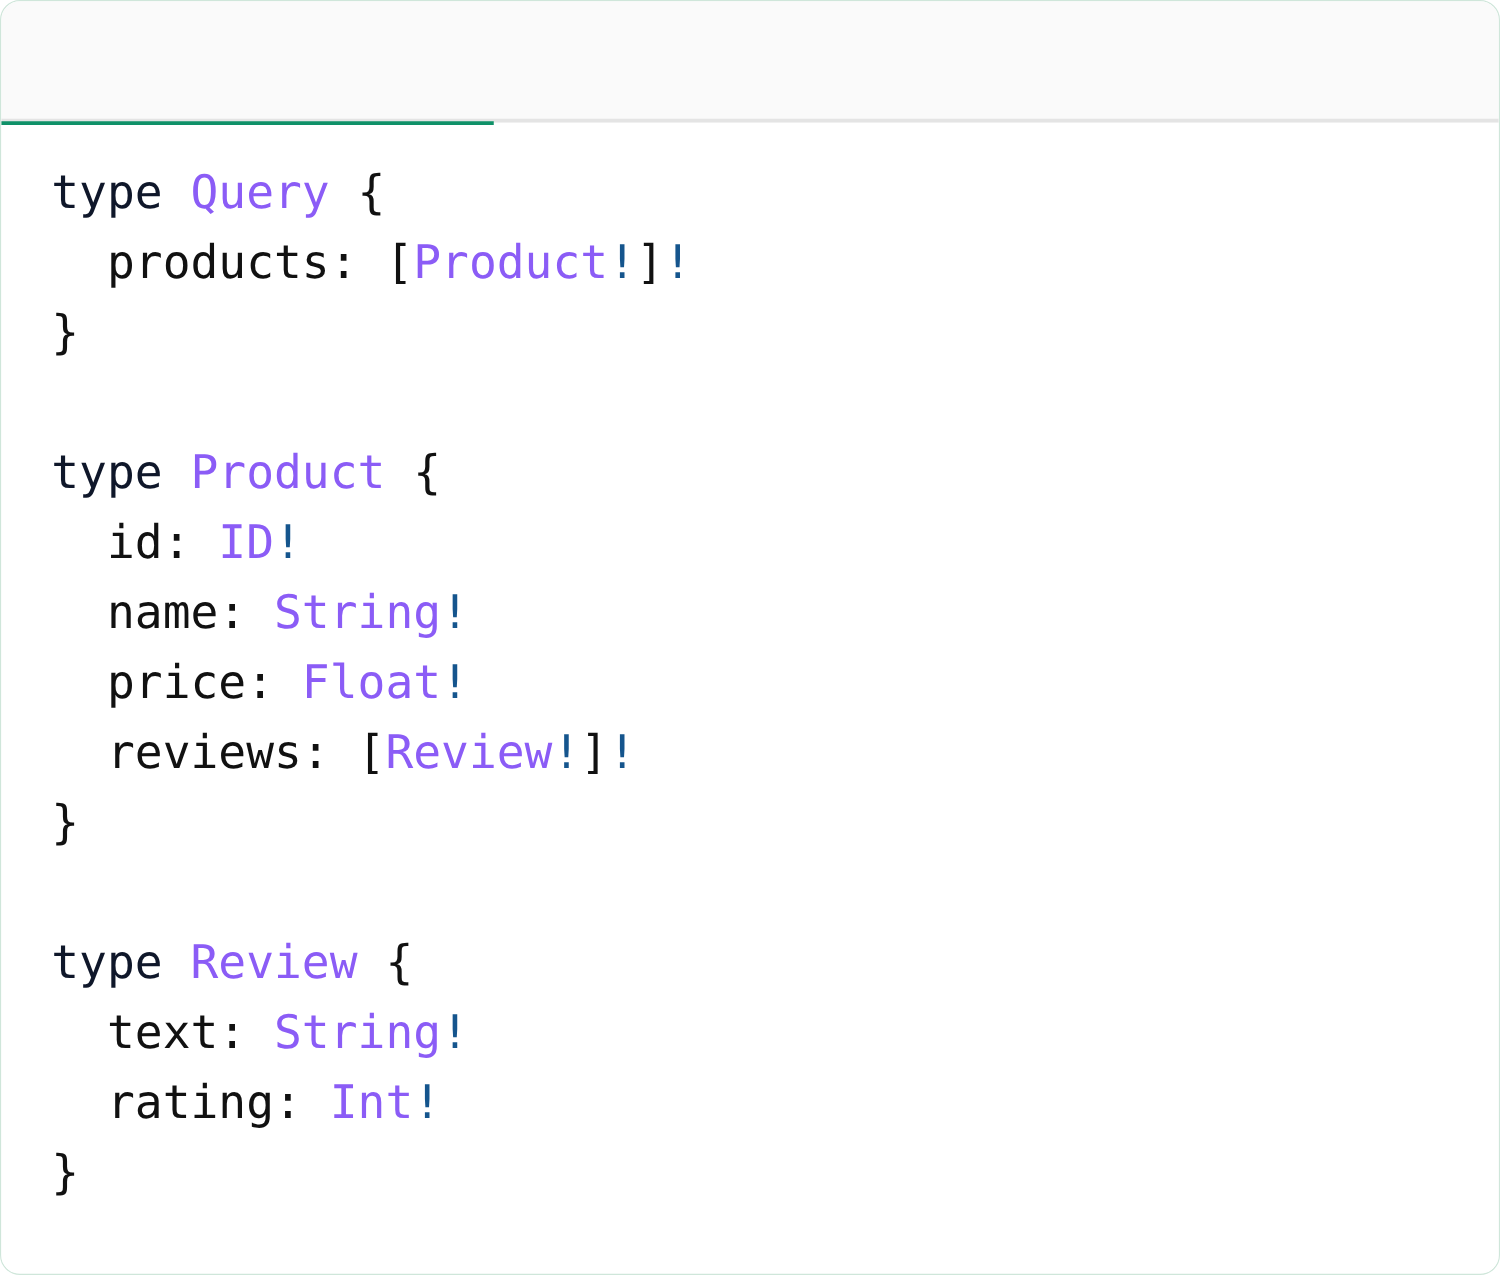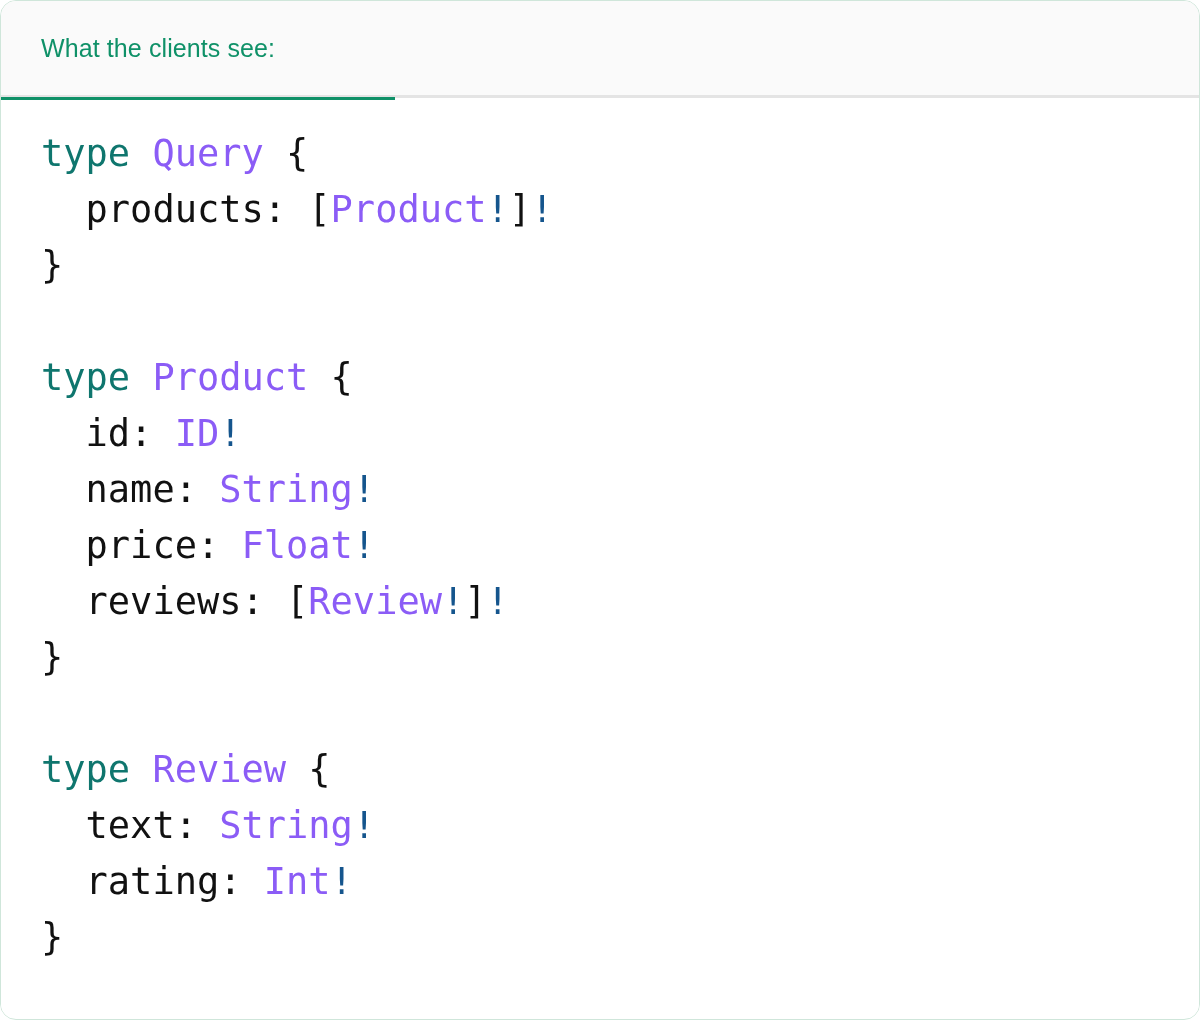--- a/index.html
+++ b/index.html
@@ -75,33 +75,32 @@
     line-height: 56px;
     white-space: pre;
     color: #111111;
     font-weight: 400;
   }
   .code-line {
     display: block;
     height: 56px;
     white-space: pre;
   }
-  .tok-kw   { color: #0f766e; }
+  .tok-kw   { color: #0f172a; }
   .tok-type { color: #8b5cf6; }
   .tok-bang { color: #15558d; }
   .tok-plain{ color: #111111; }
 </style>
 </head>
 <body>
 
 <div class="card">
 
   <div class="tab-bar">
     <div class="tab">
-      <span class="tab-label">What the clients see:</span>
       <span class="tab-underline"></span>
     </div>
   </div>
 
   <div class="code-area">
     <pre class="code" id="code-block"><span class="code-line"><span class="tok-kw">type</span><span class="tok-plain"> </span><span class="tok-type">Query</span><span class="tok-plain"> {</span></span><span class="code-line"><span class="tok-plain">  products: [</span><span class="tok-type">Product</span><span class="tok-bang">!</span><span class="tok-plain">]</span><span class="tok-bang">!</span></span><span class="code-line"><span class="tok-plain">}</span></span><span class="code-line"><span class="tok-plain"> </span></span><span class="code-line"><span class="tok-kw">type</span><span class="tok-plain"> </span><span class="tok-type">Product</span><span class="tok-plain"> {</span></span><span class="code-line"><span class="tok-plain">  id: </span><span class="tok-type">ID</span><span class="tok-bang">!</span></span><span class="code-line"><span class="tok-plain">  name: </span><span class="tok-type">String</span><span class="tok-bang">!</span></span><span class="code-line"><span class="tok-plain">  price: </span><span class="tok-type">Float</span><span class="tok-bang">!</span></span><span class="code-line"><span class="tok-plain">  reviews: [</span><span class="tok-type">Review</span><span class="tok-bang">!</span><span class="tok-plain">]</span><span class="tok-bang">!</span></span><span class="code-line"><span class="tok-plain">}</span></span><span class="code-line"><span class="tok-plain"> </span></span><span class="code-line"><span class="tok-kw">type</span><span class="tok-plain"> </span><span class="tok-type">Review</span><span class="tok-plain"> {</span></span><span class="code-line"><span class="tok-plain">  text: </span><span class="tok-type">String</span><span class="tok-bang">!</span></span><span class="code-line"><span class="tok-plain">  rating: </span><span class="tok-type">Int</span><span class="tok-bang">!</span></span><span class="code-line"><span class="tok-plain">}</span></span></pre>
   </div>
 
 </div>
 

